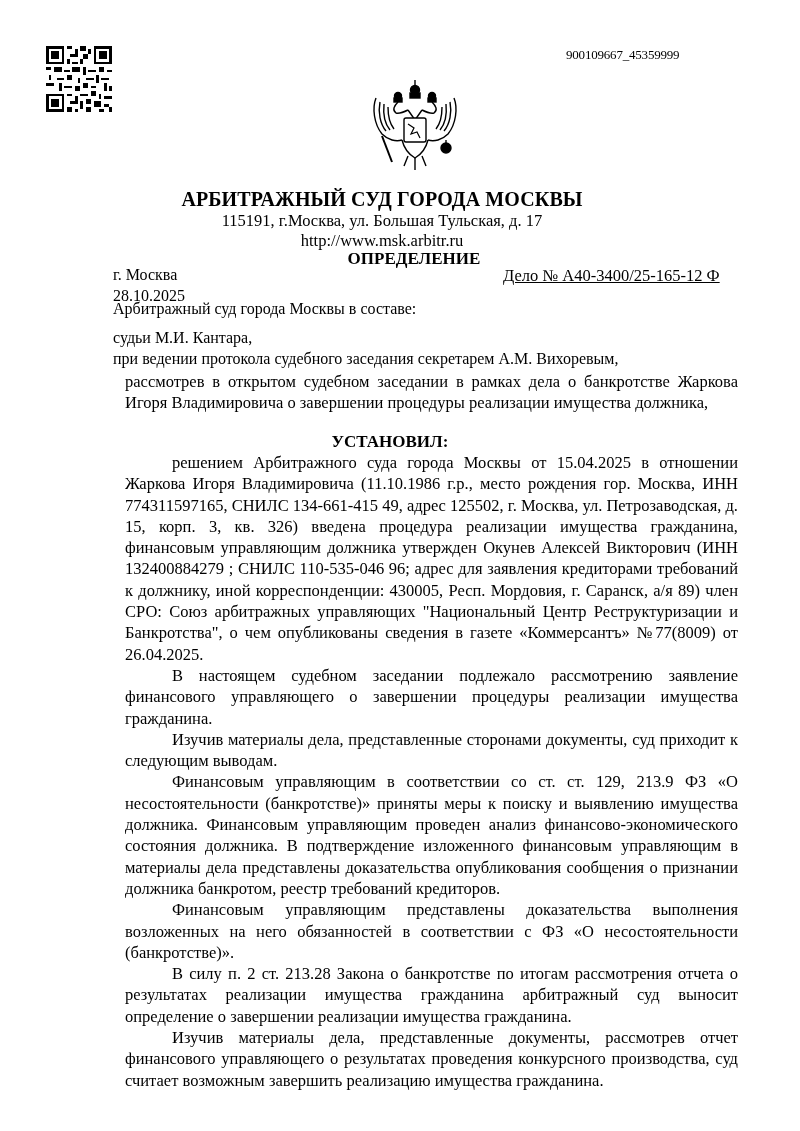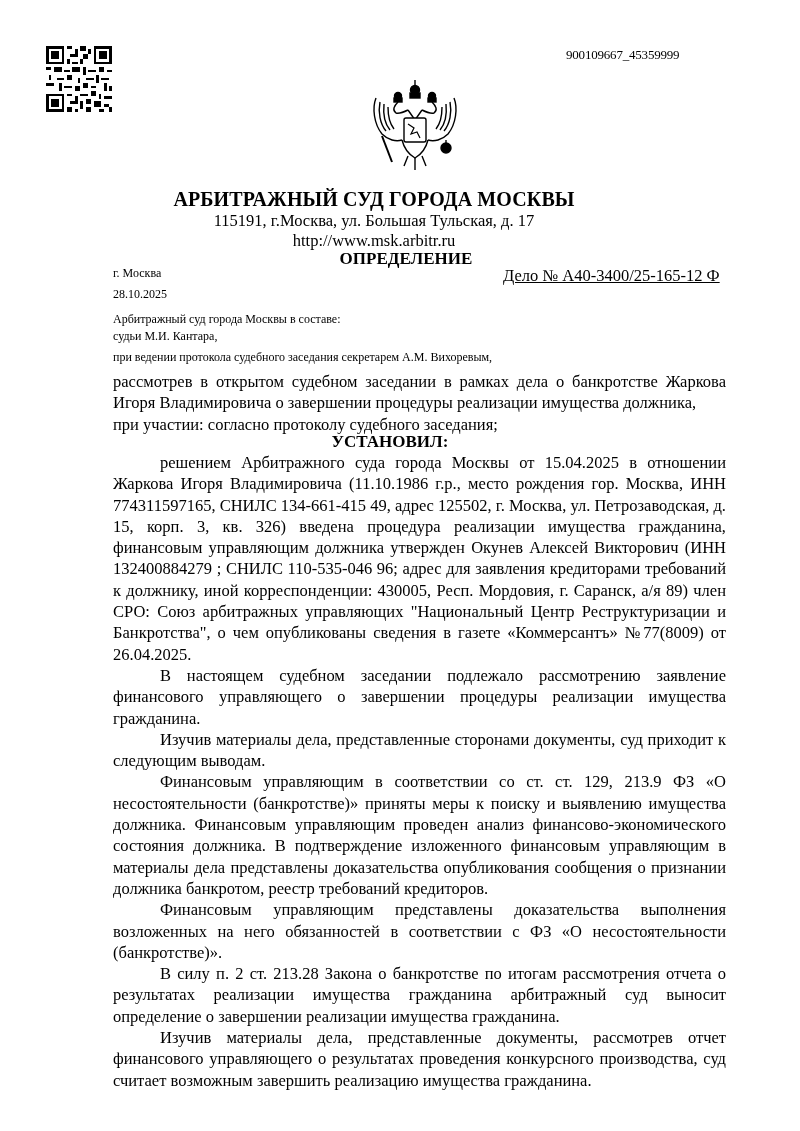--- a/index.html
+++ b/index.html
@@ -1,28 +1,28 @@
 <!DOCTYPE html>
 <html><head>
 <meta charset="utf-8">
 <style>
   html, body { margin: 0; padding: 0; background: #ffffff; }
   body { width: 800px; height: 1131px; position: relative; overflow: hidden;
          font-family: "Liberation Serif", "DejaVu Serif", serif; color: #000; }
   .qr { position: absolute; left: 46px; top: 46px; width: 66px; height: 66px; }
   .docid { position: absolute; left: 566px; top: 47px; font-size: 13px; letter-spacing: -0.2px; }
   .emblem { position: absolute; left: 368px; top: 76px; width: 94px; height: 98px; }
-  .center { position: absolute; left: 0; width: 748px; text-align: center; }
+  .center { position: absolute; left: 8px; width: 748px; text-align: center; }
   .court-title { top: 188px; font-size: 20px; font-weight: bold; letter-spacing: 0.1px; }
   .court-addr { top: 211px; font-size: 16.5px; }
   .court-site { top: 231px; font-size: 16.5px; }
   .doc-type { top: 249px; font-size: 17px; font-weight: bold; margin-left: 32px; }
-  .line { position: absolute; left: 113px; font-size: 12px; white-space: nowrap; }
+  .line { position: absolute; left: 113px; font-size: 16px; white-space: nowrap; }
   .case-no { position: absolute; left: 503px; top: 266px; font-size: 16.5px; white-space: nowrap; text-decoration: underline; }
-  .body-text { position: absolute; left: 113px; width: 613px; font-size: 16.5px; line-height: 21.3px; }
+  .body-text { position: absolute; left: 125px; width: 613px; font-size: 16.5px; line-height: 21.3px; }
   .body-text p { margin: 0; text-align: justify; text-indent: 47px; }
   .section-head { position: absolute; left: 0; width: 780px; text-align: center; top: 432px;
                   font-size: 17px; font-weight: bold; }
 </style>
 </head>
 <body>
 
 <svg class="qr" viewBox="0 0 25 25" shape-rendering="crispEdges">
   <rect width="25" height="25" fill="#fff"></rect>
   <g fill="#000">
@@ -120,27 +120,26 @@
 
 <div class="center court-title">АРБИТРАЖНЫЙ СУД ГОРОДА МОСКВЫ</div>
 <div class="center court-addr">115191, г.Москва, ул. Большая Тульская, д. 17</div>
 <div class="center court-site">http://www.msk.arbitr.ru</div>
 <div class="center doc-type">ОПРЕДЕЛЕНИЕ</div>
 
 <div class="line" style="top:266px">г. Москва</div>
 <div class="case-no">Дело № А40-3400/25-165-12 Ф</div>
 <div class="line" style="top:287px">28.10.2025</div>
 
-<div class="line" style="top:312px">Арбитражный суд  города Москвы в составе:</div>
+<div class="line" style="top:300px">Арбитражный суд  города Москвы в составе:</div>
 <div class="line" style="top:329px">судьи М.И. Кантара,</div>
 <div class="line" style="top:350px">при ведении протокола судебного заседания секретарем А.М. Вихоревым,</div>
 
 <div class="body-text" style="top:371px">
   <p style="text-indent:0">рассмотрев в открытом судебном заседании в рамках дела о банкротстве Жаркова Игоря Владимировича о завершении процедуры реализации имущества должника,</p>
-  <p style="text-indent:0">при участии: согласно протоколу судебного заседания;</p>
 </div>
 
 <div class="section-head">УСТАНОВИЛ:</div>
 
 <div class="body-text" style="top:452px">
   <p>решением Арбитражного суда города Москвы от 15.04.2025 в отношении Жаркова Игоря Владимировича (11.10.1986 г.р., место рождения гор. Москва, ИНН 774311597165, СНИЛС 134-661-415 49, адрес 125502, г. Москва, ул. Петрозаводская, д. 15, корп. 3, кв. 326) введена процедура реализации имущества гражданина, финансовым управляющим должника утвержден Окунев Алексей Викторович (ИНН 132400884279 ; СНИЛС 110-535-046 96; адрес для заявления кредиторами требований к должнику, иной корреспонденции: 430005, Респ. Мордовия, г. Саранск, а/я 89) член СРО: Союз арбитражных управляющих "Национальный Центр Реструктуризации и Банкротства", о чем опубликованы сведения в газете «Коммерсантъ» №77(8009) от 26.04.2025.</p>
   <p>В настоящем судебном заседании подлежало рассмотрению заявление финансового управляющего о завершении процедуры реализации имущества гражданина.</p>
   <p>Изучив материалы дела, представленные сторонами документы, суд приходит к следующим выводам.</p>
   <p>Финансовым управляющим в соответствии со ст. ст. 129, 213.9 ФЗ «О несостоятельности (банкротстве)» приняты меры к поиску и выявлению имущества должника. Финансовым управляющим проведен анализ финансово-экономического состояния должника. В подтверждение изложенного финансовым управляющим в материалы дела представлены доказательства опубликования сообщения о признании должника банкротом, реестр требований кредиторов.</p>
   <p>Финансовым управляющим представлены доказательства выполнения возложенных на него обязанностей в соответствии с ФЗ «О несостоятельности (банкротстве)».</p>

